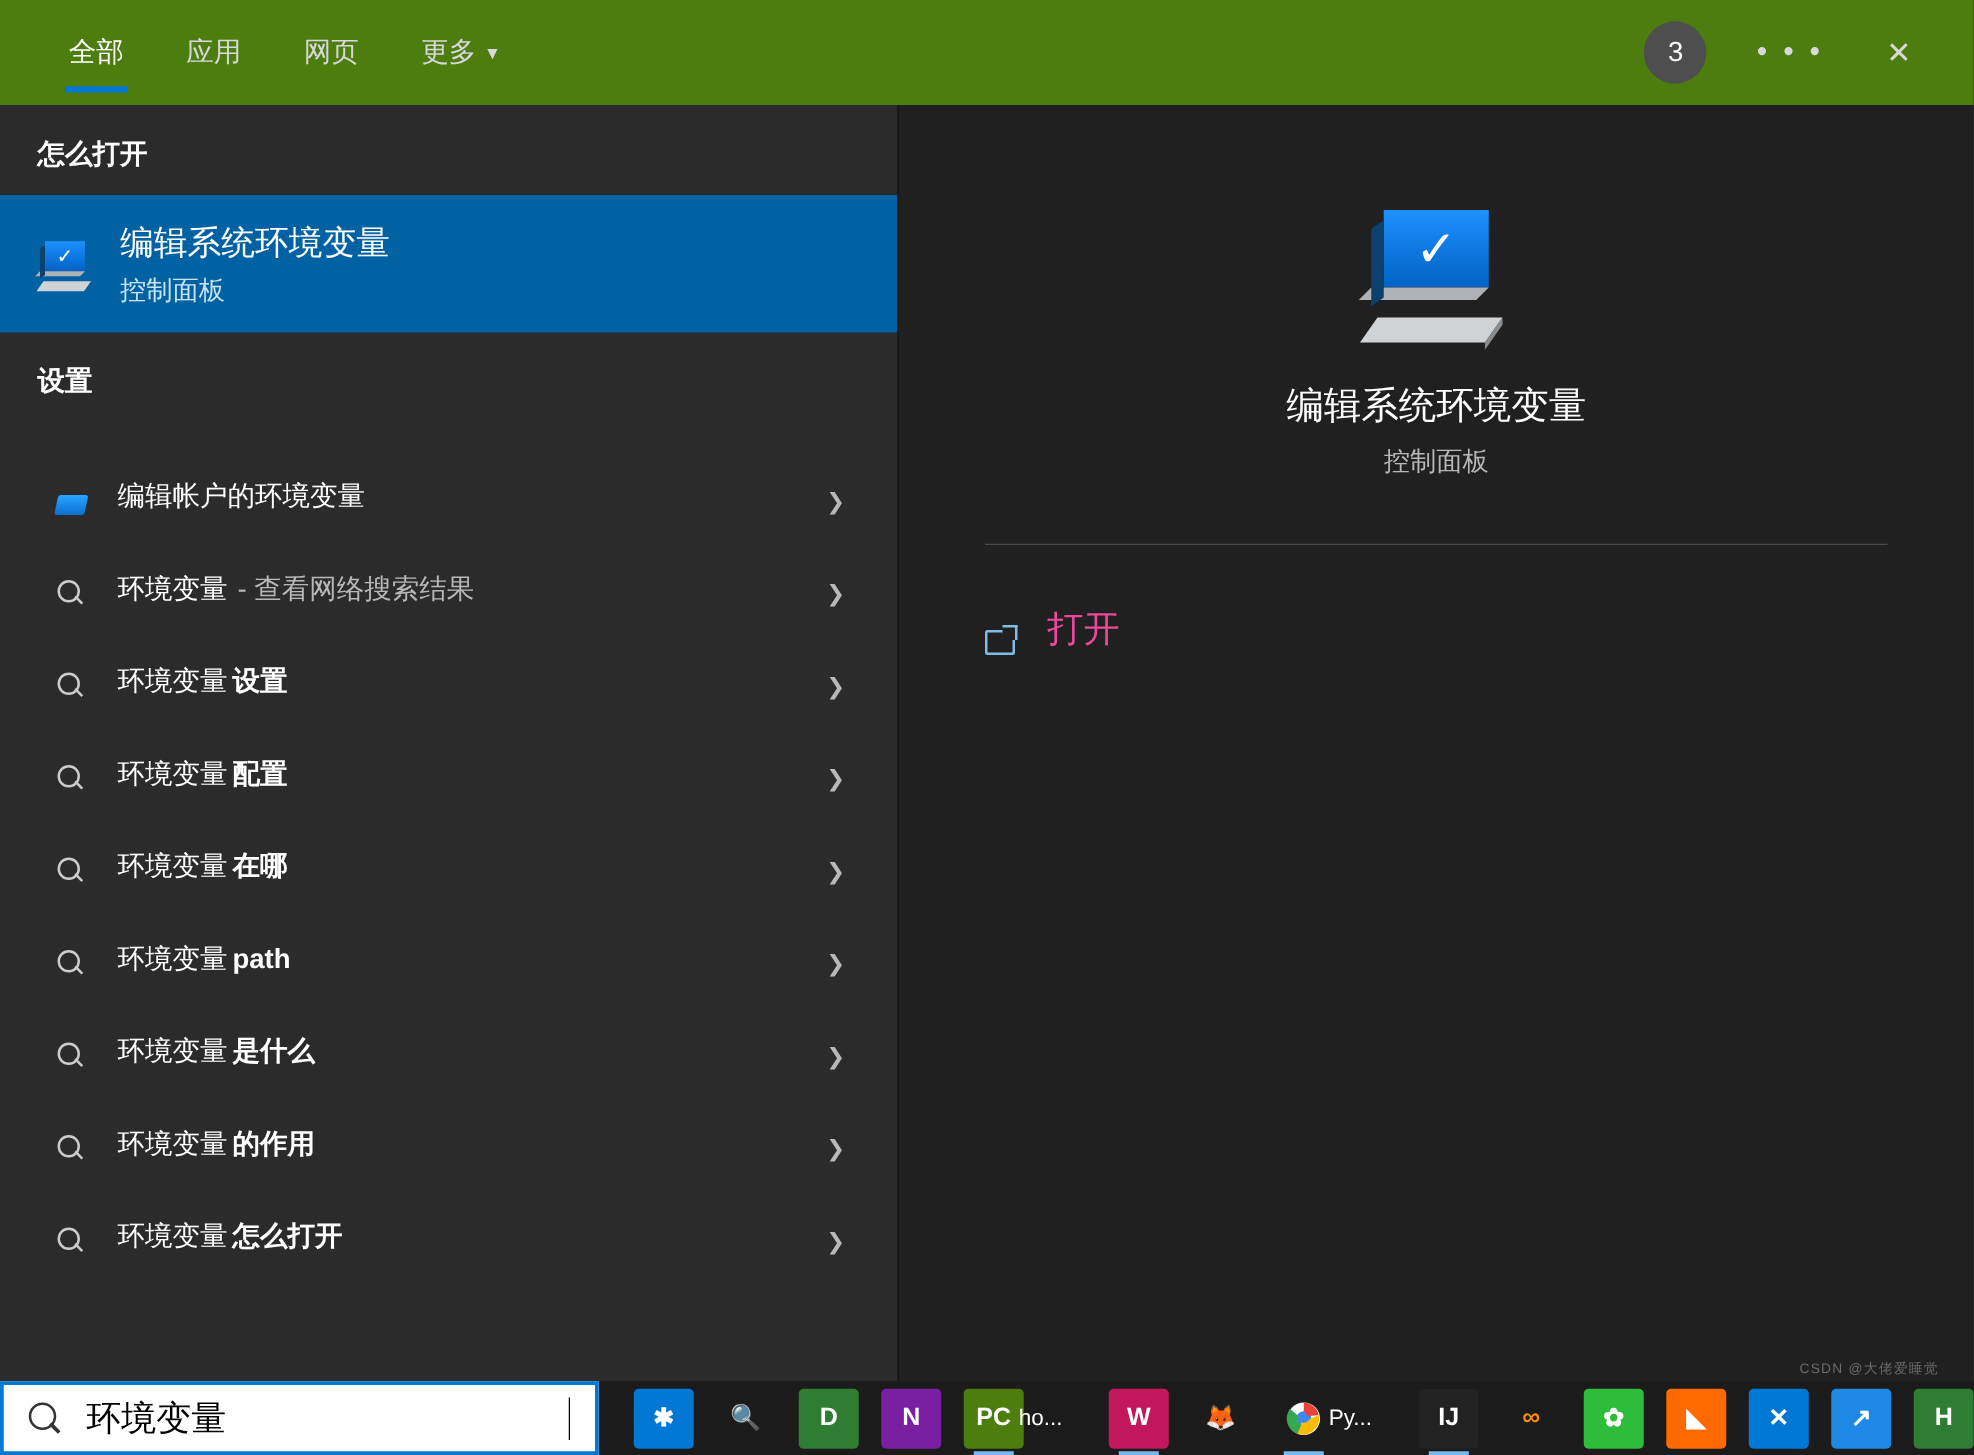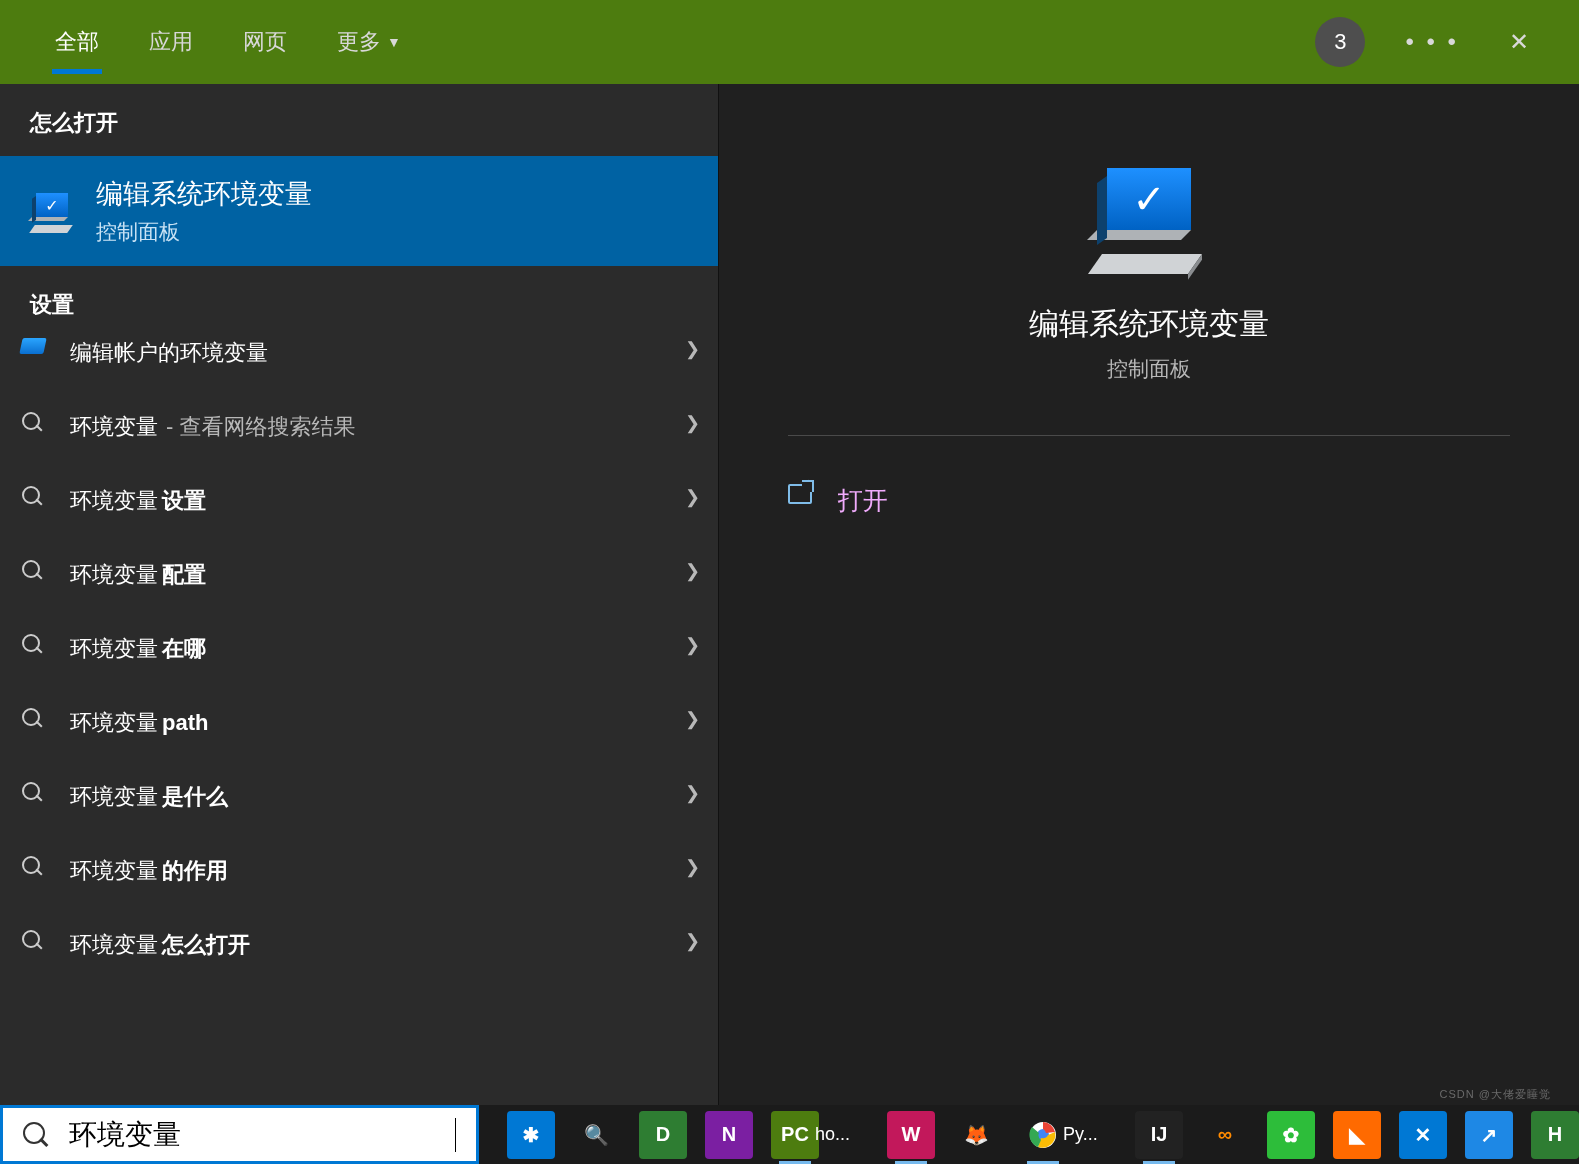--- a/index.html
+++ b/index.html
@@ -20,21 +20,21 @@
 .content { flex:1; display:flex; overflow:hidden; }
 .left { width:718px; background:#2b2b2b; overflow-y:auto; }
 .right { flex:1; background:#202020; display:flex; flex-direction:column; align-items:center; padding-top:70px; border-left:1px solid #111; }
 
 .section-head { color:#fff; font-size:22px; font-weight:600; padding:24px 30px 18px; }
 
 .best { display:flex; align-items:center; padding:20px 30px; background:#0062a3; gap:22px; }
 .best .lbl .t1 { color:#fff; font-size:27px; font-weight:400; }
 .best .lbl .t2 { color:#c9e3f5; font-size:21px; margin-top:6px; }
 
-.row { display:flex; align-items:flex-start; padding:0 18px; height:74px; gap:22px; color:#fff; cursor:pointer; }
+.row { display:flex; align-items:flex-end; padding:0 42px; height:74px; gap:22px; color:#fff; cursor:pointer; }
 .row .ic { width:30px; display:flex; align-items:center; justify-content:center; }
 .row .txt { flex:1; font-size:22px; display:flex; align-items:baseline; gap:4px; }
 .row .txt .bold { font-weight:700; }
 .row .txt .faded { color:#b8b8b8; font-weight:400; }
 .row .chevr { color:#b8b8b8; font-size:18px; }
 .setting-ic { width:24px; height:16px; background:linear-gradient(#2aa5ff,#0a6fd0); border-radius:2px; transform:skewX(-12deg); }
 
 .pc-icon-big { width:120px; height:120px; position:relative; }
 .monitor-big { position:absolute; left:18px; top:14px; width:84px; height:62px; background:linear-gradient(#1e90ff,#0062c4); display:flex; align-items:center; justify-content:center; }
 .monitor-big::after{ content:""; position:absolute; left:-10px; top:8px; width:10px; height:62px; background:#0d416d; transform:skewY(-35deg); transform-origin:right; }
@@ -47,21 +47,21 @@
 .mon-sm{position:absolute;left:6px;top:4px;width:32px;height:24px;background:linear-gradient(#1e90ff,#0062c4);display:flex;align-items:center;justify-content:center;}
 .mon-sm::after{content:"";position:absolute;left:-4px;top:3px;width:4px;height:24px;background:#0d416d;transform:skewY(-35deg);transform-origin:right;}
 .mon-sm::before{content:"";position:absolute;left:-4px;bottom:-4px;right:0;height:4px;background:#aeb2b6;transform:skewX(-45deg);transform-origin:top;}
 .check-sm{color:#fff;font-size:16px;}
 .kb-sm{position:absolute;left:2px;bottom:0;width:38px;height:8px;background:#d0d3d6;transform:skewX(-35deg);}
 
 .r-title { color:#fff; font-size:30px; margin-top:30px; }
 .r-sub { color:#b8b8b8; font-size:21px; margin-top:10px; }
 .r-div { width:84%; height:1px; background:#4a4a4a; margin-top:52px; }
 .r-actions { width:84%; margin-top:42px; }
-.r-btn { display:flex; align-items:flex-start; gap:26px; color:#f0abfc; font-size:25px; cursor:pointer; padding:6px 0; }
+.r-btn { display:flex; align-items:flex-end; gap:26px; color:#ec4899; font-size:29px; cursor:pointer; padding:6px 0; }
 .open-ic { width:24px; height:20px; border:2px solid #7fbce8; border-radius:2px; position:relative; }
 .open-ic::after { content:""; position:absolute; right:-4px; top:-6px; width:10px; height:10px; border-top:2px solid #7fbce8; border-right:2px solid #7fbce8; background:#202020; }
 .open-ic::before { content:""; position:absolute; right:-1px; top:-3px; width:10px; height:2px; background:#7fbce8; transform:rotate(-45deg); }
 
 .bottom { position:absolute; left:0; right:0; bottom:0; height:59px; display:flex; background:#1b1b1b; }
 .search-box { width:539px; height:59px; background:#fff; border:3px solid #0078d4; display:flex; align-items:center; padding:0 20px; gap:20px; }
 .search-box .mag { width:26px; height:26px; position:relative; }
 .mag::before { content:""; position:absolute; width:18px; height:18px; border:2.5px solid #333; border-radius:50%; }
 .mag::after { content:""; position:absolute; width:10px; height:2.5px; background:#333; transform:rotate(45deg); left:16px; top:19px; }
 .search-box input { border:none; outline:none; font-size:28px; flex:1; background:transparent; color:#000; }

